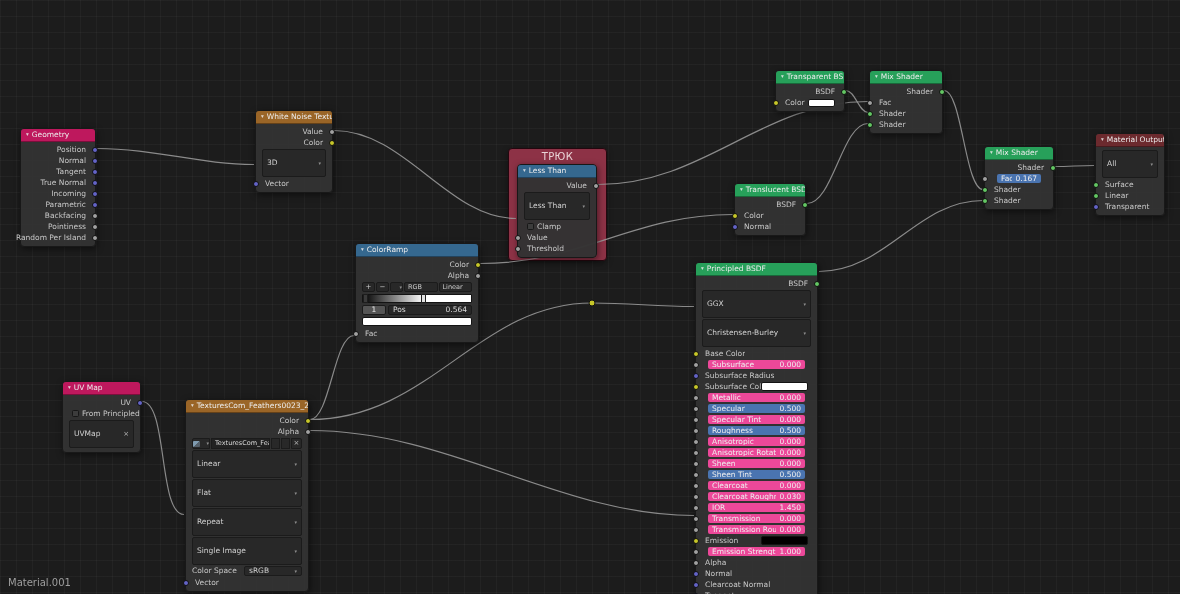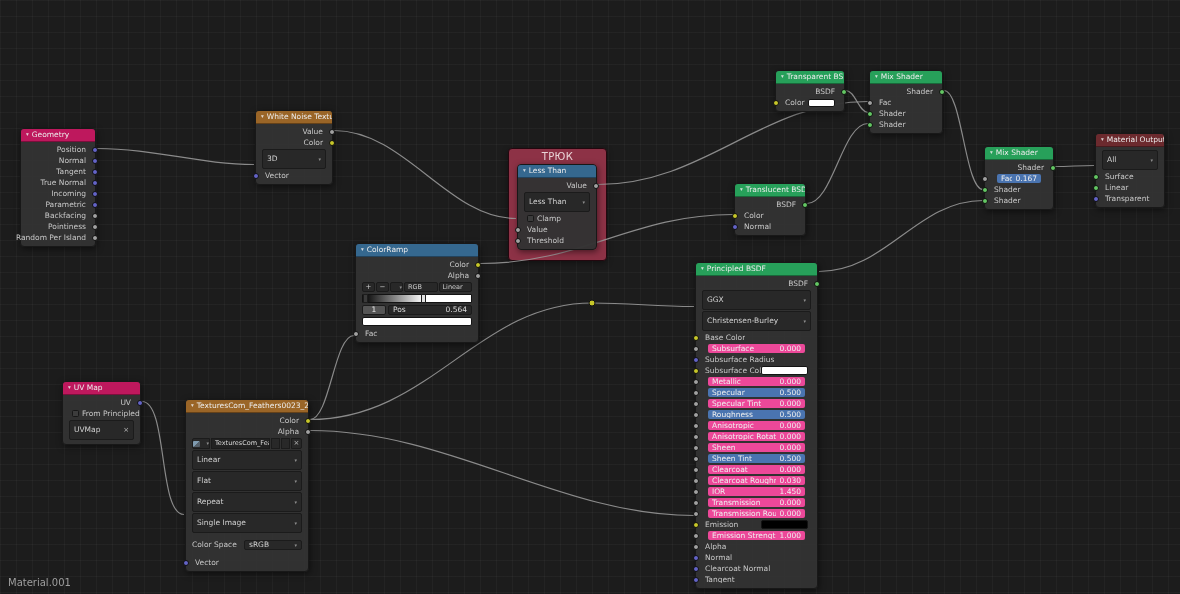--- a/index.html
+++ b/index.html
@@ -24,21 +24,21 @@
   .hd-output{background:#6c2a2e}
   .nbody{position:relative;padding:2px 0 3px}
   .row{position:relative;height:11px;display:flex;align-items:center;padding:0 9px;gap:3px;white-space:nowrap}
   .row.out{justify-content:flex-end}
   .sock{position:absolute;width:6px;height:6px;border-radius:50%;border:1px solid #0f0f0f;top:50%;margin-top:-3px}
   .sock.l{left:-3px}.sock.r{right:-3px}
   .sock.value{background:#a1a1a1}
   .sock.vector{background:#6363c7}
   .sock.color{background:#c7c729}
   .sock.shader{background:#63c763}
-  .wdg{height:20px;margin:1px 6px;background:#282828;border:1px solid #1b1b1b;border-radius:2px;display:flex;align-items:center;padding:0 4px;color:#d2d2d2;gap:2px}
+  .wdg{height:28px;margin:1px 6px;background:#282828;border:1px solid #1b1b1b;border-radius:2px;display:flex;align-items:center;padding:0 4px;color:#d2d2d2;gap:2px}
   .wdg .grow{flex:1;overflow:hidden;white-space:nowrap}
   .cev{margin-left:auto;font-size:5px;color:#8f8f8f;flex:0 0 auto}
   .xbtn{flex:0 0 auto;color:#b5b5b5;font-size:7px;margin-left:2px}
   .chk{width:7px;height:7px;background:#3c3c3c;border:1px solid #171717;border-radius:1.5px;flex:0 0 auto}
   .field{height:10px;margin:1px 6px;background:#585858;border-radius:2px;display:flex;align-items:center;justify-content:space-between;padding:0 4px;color:#f0f0f0}
   .field.accent{background:#4a74b0}
   .swatchbox{margin-left:auto;width:32px;height:8px;border-radius:2px;border:1px solid #131313}
   .swatchbox.white{background:#ffffff}
   .prow{position:relative;height:11px;display:flex;align-items:center;padding:0 6px}
   .pw{flex:1;display:flex;align-items:center;height:9px;min-width:0;color:#c9c9c9;overflow:hidden}
@@ -60,21 +60,21 @@
   .posrow{display:flex;gap:2px;margin:1px 6px;height:10px}
   .idx{flex:0 0 24px;background:#555555;border:1px solid #1b1b1b;border-radius:2px;display:flex;align-items:center;justify-content:center;color:#eeeeee}
   .posfield{flex:1;background:#282828;border:1px solid #1b1b1b;border-radius:2px;display:flex;align-items:center;justify-content:space-between;padding:0 4px;color:#dddddd}
   .cbar{height:9px;margin:2px 6px;background:#ffffff;border:1px solid #131313;border-radius:2px}
   .dbrow{display:flex;gap:1px;margin:1px 6px;height:11px;align-items:stretch}
   .dbbtn{flex:0 0 18px;background:#282828;border:1px solid #1b1b1b;border-radius:2px 0 0 2px;display:flex;align-items:center;justify-content:center;gap:1px}
   .imgico{width:7px;height:6px;background:linear-gradient(135deg,#7f9bb0 0,#7f9bb0 50%,#55606a 50%);border-radius:1px}
   .dbname{flex:1;background:#222222;border:1px solid #1b1b1b;display:flex;align-items:center;padding:0 3px;overflow:hidden;white-space:nowrap;color:#dddddd;font-size:6.5px;min-width:0}
   .dbmini{flex:0 0 9px;background:#282828;border:1px solid #1b1b1b}
   .dbx{flex:0 0 11px;background:#282828;border:1px solid #1b1b1b;border-radius:0 2px 2px 0;display:flex;align-items:center;justify-content:center;color:#bbbbbb;font-size:7px}
-  .csrow{display:flex;align-items:center;margin:7px 6px;height:10px;gap:3px}
+  .csrow{display:flex;align-items:center;margin:1px 6px;height:10px;gap:3px}
   .cslbl{flex:1;color:#c9c9c9;overflow:hidden;white-space:nowrap}
   .csdd{flex:0 0 58px;height:10px;background:#282828;border:1px solid #1b1b1b;border-radius:2px;display:flex;align-items:center;padding:0 4px;justify-content:center;color:#d2d2d2}
   #footer-label{position:absolute;left:8px;bottom:6px;color:#9f9f9f;font-size:10px;z-index:4}
 </style>
 </head>
 <body>
 
 <div id="canvas"></div>
 
 <div class="frame" style="left:508px;top:148px;width:99px;height:113px">

